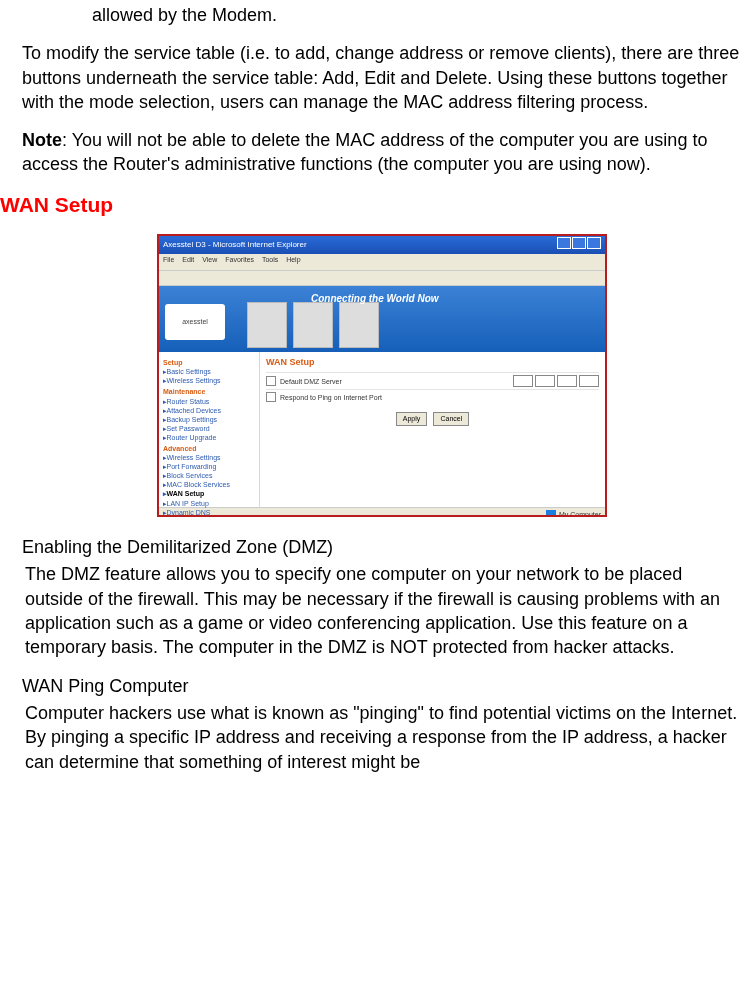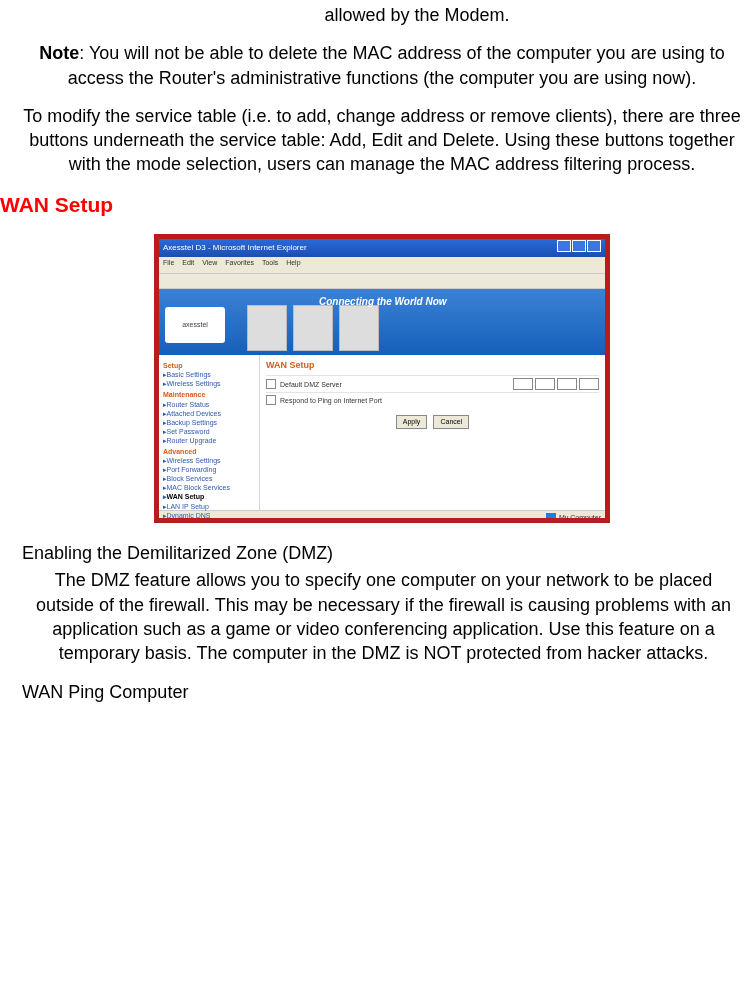--- a/index.html
+++ b/index.html
@@ -10,21 +10,20 @@
     margin: 0;
     padding: 0;
     width: 750px;
   }
   .page {
     padding-left: 22px;
     padding-right: 8px;
   }
   .para {
     margin: 3px 0 14px 0;
-    text-align: center;
   }
   .fragment {
     margin-left: 70px;
   }
   .h-red {
     color: #ff0000;
     font-weight: bold;
     font-size: 21px;
     margin: 12px 0 8px -22px;
   }
@@ -38,21 +37,21 @@
 
   
   .shot-wrap {
     display: flex;
     justify-content: center;
     margin: 15px 0 18px 0;
   }
   .shot {
     width: 446px;
     height: 279px;
-    border: 5px solid #b91c1c;
+    border: 2px solid #b91c1c;
     background: #eef2f6;
     font-size: 8px;
     position: relative;
     overflow: hidden;
   }
   .shot-titlebar {
     height: 16px;
     background: linear-gradient(#2a6bd9, #1a4fb3);
     color: #fff;
     padding: 1px 4px;
@@ -85,21 +84,21 @@
   }
   .shot-banner {
     height: 66px;
     background: linear-gradient(#3b82d6, #165fb9);
     color: #fff;
     position: relative;
   }
   .shot-banner-text {
     position: absolute;
     top: 6px;
-    left: 160px;
+    left: 152px;
     font-size: 10px;
     font-style: italic;
     font-weight: bold;
   }
   .shot-logo {
     position: absolute;
     left: 6px;
     top: 18px;
     width: 60px;
     height: 36px;
@@ -196,25 +195,25 @@
     width: 10px; height: 10px; background: #1a7fe0; margin-right: 3px;
   }
 </style>
 </head>
 <body>
 
 <div class="page">
 
   <div class="para fragment">allowed by the Modem.</div>
 
+  <div class="para">To modify the service table (i.e. to add, change address or remove clients), there are three buttons underneath the service table: Add, Edit and Delete. Using these buttons together with the mode selection, users can manage the MAC address filtering process.</div>
+
   <div class="para">
     <b>Note</b><span>: You will not be able to delete the MAC address of the computer you are using to access the Router's administrative functions (the computer you are using now).</span>
   </div>
-
-  <div class="para">To modify the service table (i.e. to add, change address or remove clients), there are three buttons underneath the service table: Add, Edit and Delete. Using these buttons together with the mode selection, users can manage the MAC address filtering process.</div>
 
   <div class="h-red">WAN Setup</div>
 
 
   <div class="shot-wrap">
     <div class="shot">
       <div class="shot-titlebar">
         <span>Axesstel D3 - Microsoft Internet Explorer</span>
         <span class="winbtns"><span></span><span></span><span></span></span>
       </div>
@@ -281,14 +280,15 @@
         <span class="ico"></span>
         <span>My Computer</span>
       </div>
     </div>
   </div>
 
   <div class="h-black">Enabling the Demilitarized Zone (DMZ)</div>
   <div class="para indent">The DMZ feature allows you to specify one computer on your network to be placed outside of the firewall. This may be necessary if the firewall is causing problems with an application such as a game or video conferencing application. Use this feature on a temporary basis. The computer in the DMZ is NOT protected from hacker attacks.</div>
 
   <div class="h-black">WAN Ping Computer</div>
+  <div class="para indent">Computer hackers use what is known as "pinging" to find potential victims on the Internet. By pinging a specific IP address and receiving a response from the IP address, a hacker can determine that something of interest might be</div>
 
 </div>
 
 </body></html>

